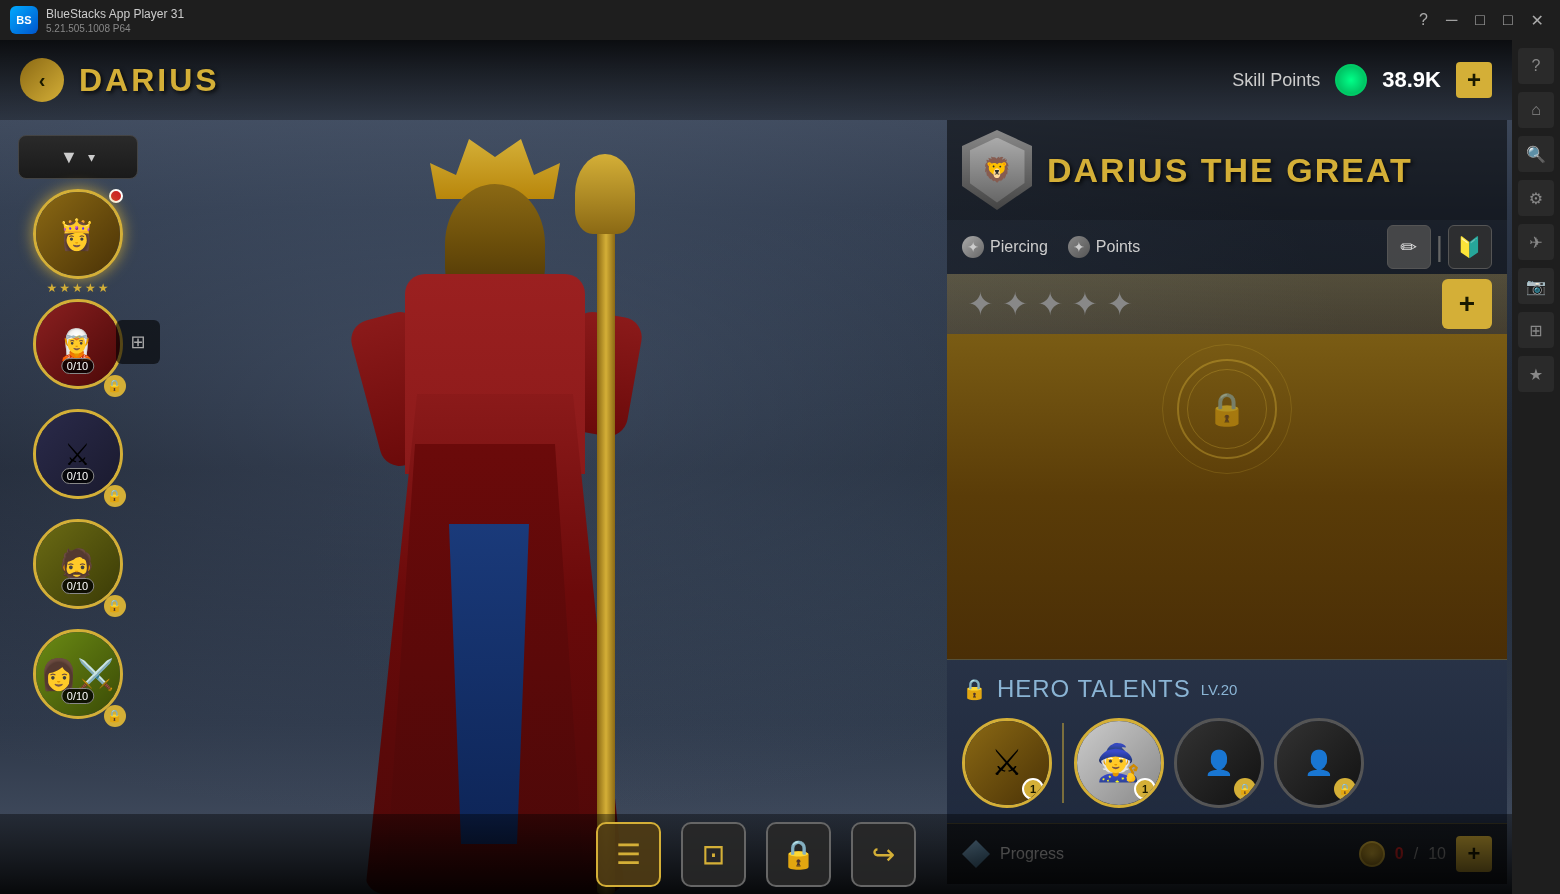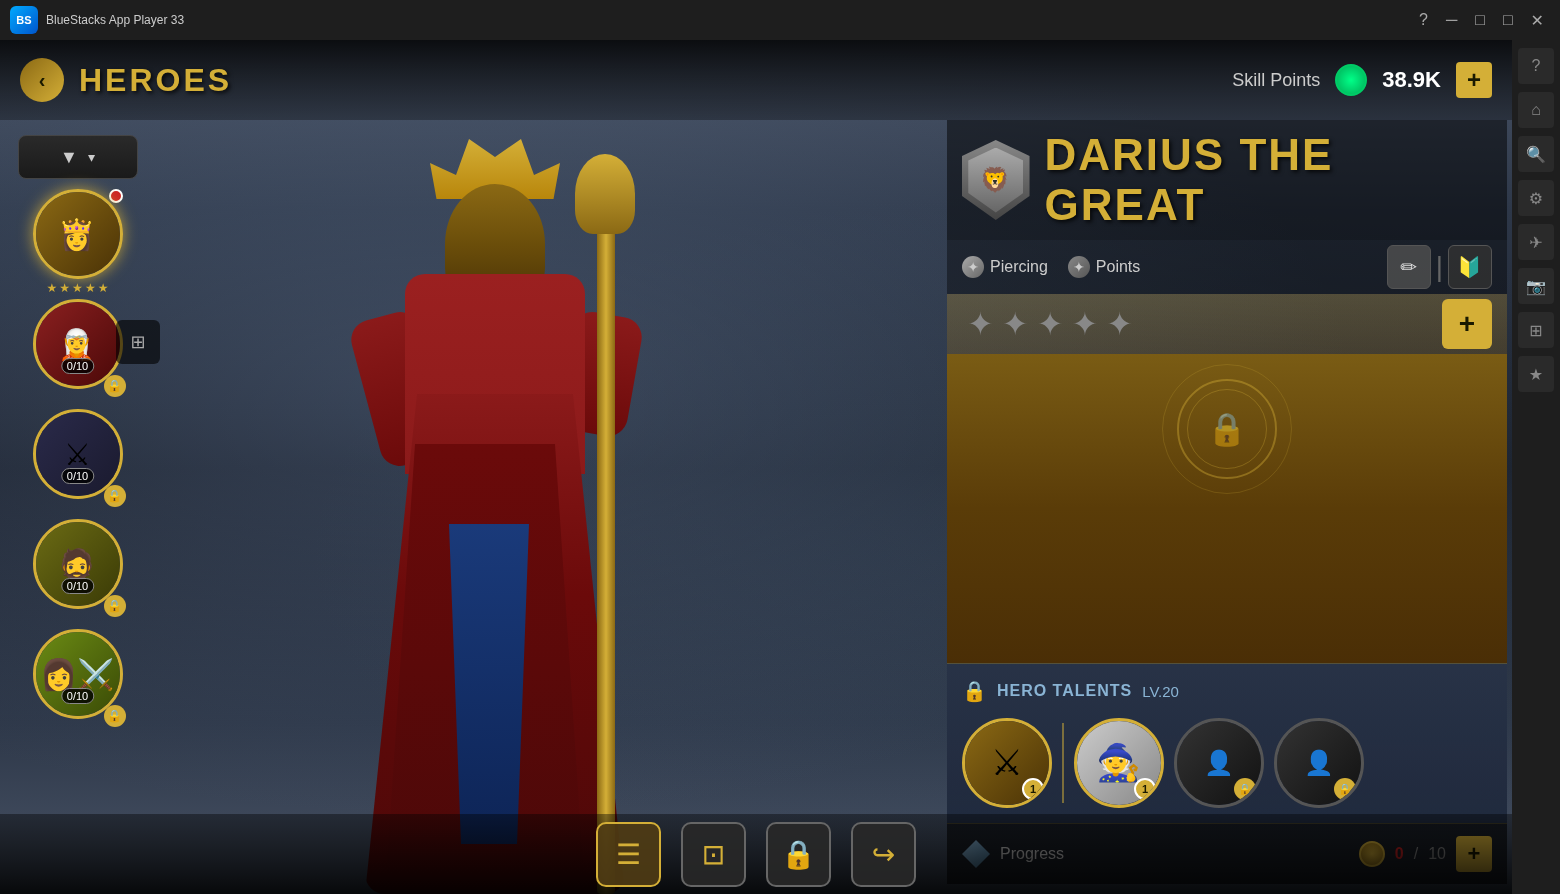--- a/index.html
+++ b/index.html
@@ -417,21 +417,21 @@
       position: relative;
     }
     .hero-shield-inner {
       width: 55px; height: 65px;
       background: linear-gradient(180deg, #aaa, #666);
       clip-path: polygon(50% 0%, 100% 20%, 100% 70%, 50% 100%, 0% 70%, 0% 20%);
       display: flex; align-items: center; justify-content: center;
       color: white; font-size: 24px;
     }
     .hero-name-text {
-      font-size: 44px;
+      font-size: 34px;
       font-weight: bold;
       color: #D4AF37;
       letter-spacing: 2px;
       text-shadow: 2px 2px 4px rgba(0,0,0,0.8);
     }
     .hero-attributes {
       display: flex;
       gap: 20px;
       padding: 5px 15px;
       background: rgba(0,0,0,0.4);
@@ -535,22 +535,22 @@
       display: flex;
       align-items: center;
       gap: 10px;
       margin-bottom: 15px;
     }
     .talents-lock-icon {
       color: #888; font-size: 20px;
     }
     .talents-title {
       color: #8ab4d4;
-      font-size: 16px;
-      font-weight: bold;
+      font-size: 24px;
+      font-weight: normal;
       letter-spacing: 1px;
     }
     .talents-level {
       color: #8ab4d4;
       font-size: 15px;
     }
 
     
     .skill-icons-row {
       display: flex;
@@ -673,21 +673,22 @@
     }
     .bottom-btn-icon { color: #D4AF37; font-size: 28px; }
     .bottom-btn.active .bottom-btn-icon { color: #D4AF37; }
   </style>
 </head>
 <body>
 
 <div class="bluestacks-bar">
   <div class="bs-logo">BS</div>
   <div class="bs-title-block">
-    <div class="bs-title">BlueStacks App Player 33</div>
+    <div class="bs-title">BlueStacks App Player 31</div>
+    <div class="bs-subtitle">5.21.505.1008 P64</div>
   </div>
   <div class="bs-controls">
     <span class="bs-ctrl-icon">?</span>
     <span class="bs-ctrl-icon">─</span>
     <span class="bs-ctrl-icon">□</span>
     <span class="bs-ctrl-icon">□</span>
     <span class="bs-close">✕</span>
   </div>
 </div>
 
@@ -709,21 +710,21 @@
       <div class="hero-robe-blue"></div>
       <div class="hero-staff"></div>
       <div class="hero-staff-top"></div>
     </div>
   </div>
 
   <div class="header-bar">
     <div class="back-btn">
       <span class="back-btn-inner">‹</span>
     </div>
-    <div class="page-title">HEROES</div>
+    <div class="page-title">DARIUS</div>
     <div class="header-right">
       <span class="skill-points-label">Skill Points</span>
       <div class="skill-points-icon"></div>
       <span class="skill-points-value">38.9K</span>
       <div class="add-btn">+</div>
     </div>
   </div>
 
   <div class="hero-sidebar">
     <div class="filter-btn">

